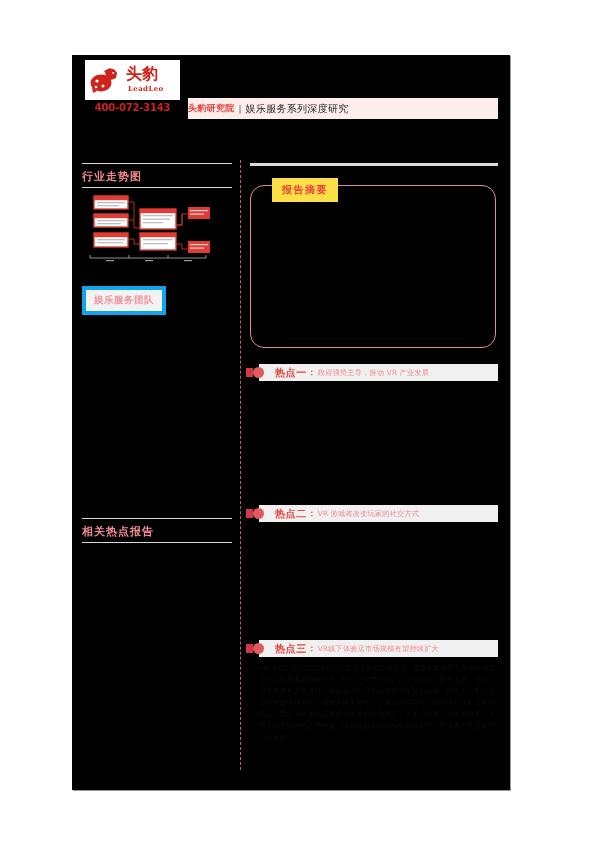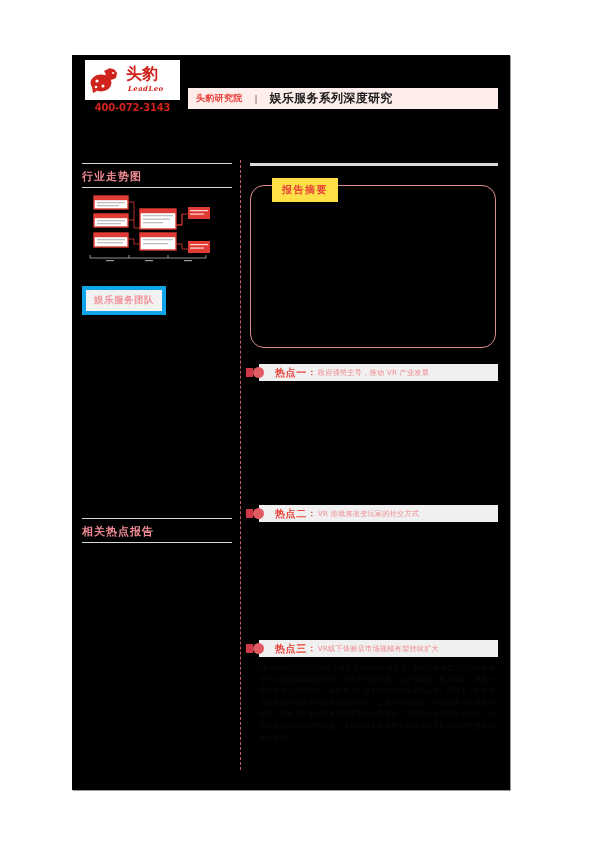--- a/index.html
+++ b/index.html
@@ -74,63 +74,60 @@
     line-height: 18px;
   }
 
   #logo-en {
     position: absolute;
     left: 43px;
     top: 24px;
     font-family: "DejaVu Serif", "Liberation Serif", serif;
     font-size: 7px;
     font-weight: bold;
-    font-style: italic;
     color: #d0231c;
     letter-spacing: 0.4px;
   }
 
   #logo-phone {
     margin-top: 2px;
     width: 95px;
     text-align: center;
     font-family: "DejaVu Sans", "Liberation Sans", sans-serif;
     font-size: 10px;
     font-weight: bold;
     color: #d0231c;
     letter-spacing: -0.2px;
   }
 
   #header-title {
     position: absolute;
     left: 116px;
-    top: 33px;
+    top: 43px;
     width: 310px;
     height: 21px;
     background: #fdeeec;
     display: flex;
     align-items: center;
-    padding-left: 8px;
     box-sizing: border-box;
-    gap: 8px;
   }
   #header-title .brand {
     font-size: 9px;
     font-weight: bold;
     color: #e8423a;
     letter-spacing: 0.3px;
   }
   #header-title .sep {
     font-size: 9px;
     color: #555555;
     margin: 0 4px;
   }
   #header-title .sub {
-    font-size: 12px;
-    font-weight: bold;
+    font-size: 10px;
+    font-weight: normal;
     color: #1c1c1c;
     letter-spacing: 0.3px;
   }
 
   
   #divider {
     position: absolute;
     left: 168px;
     top: 105px;
     width: 0px;

